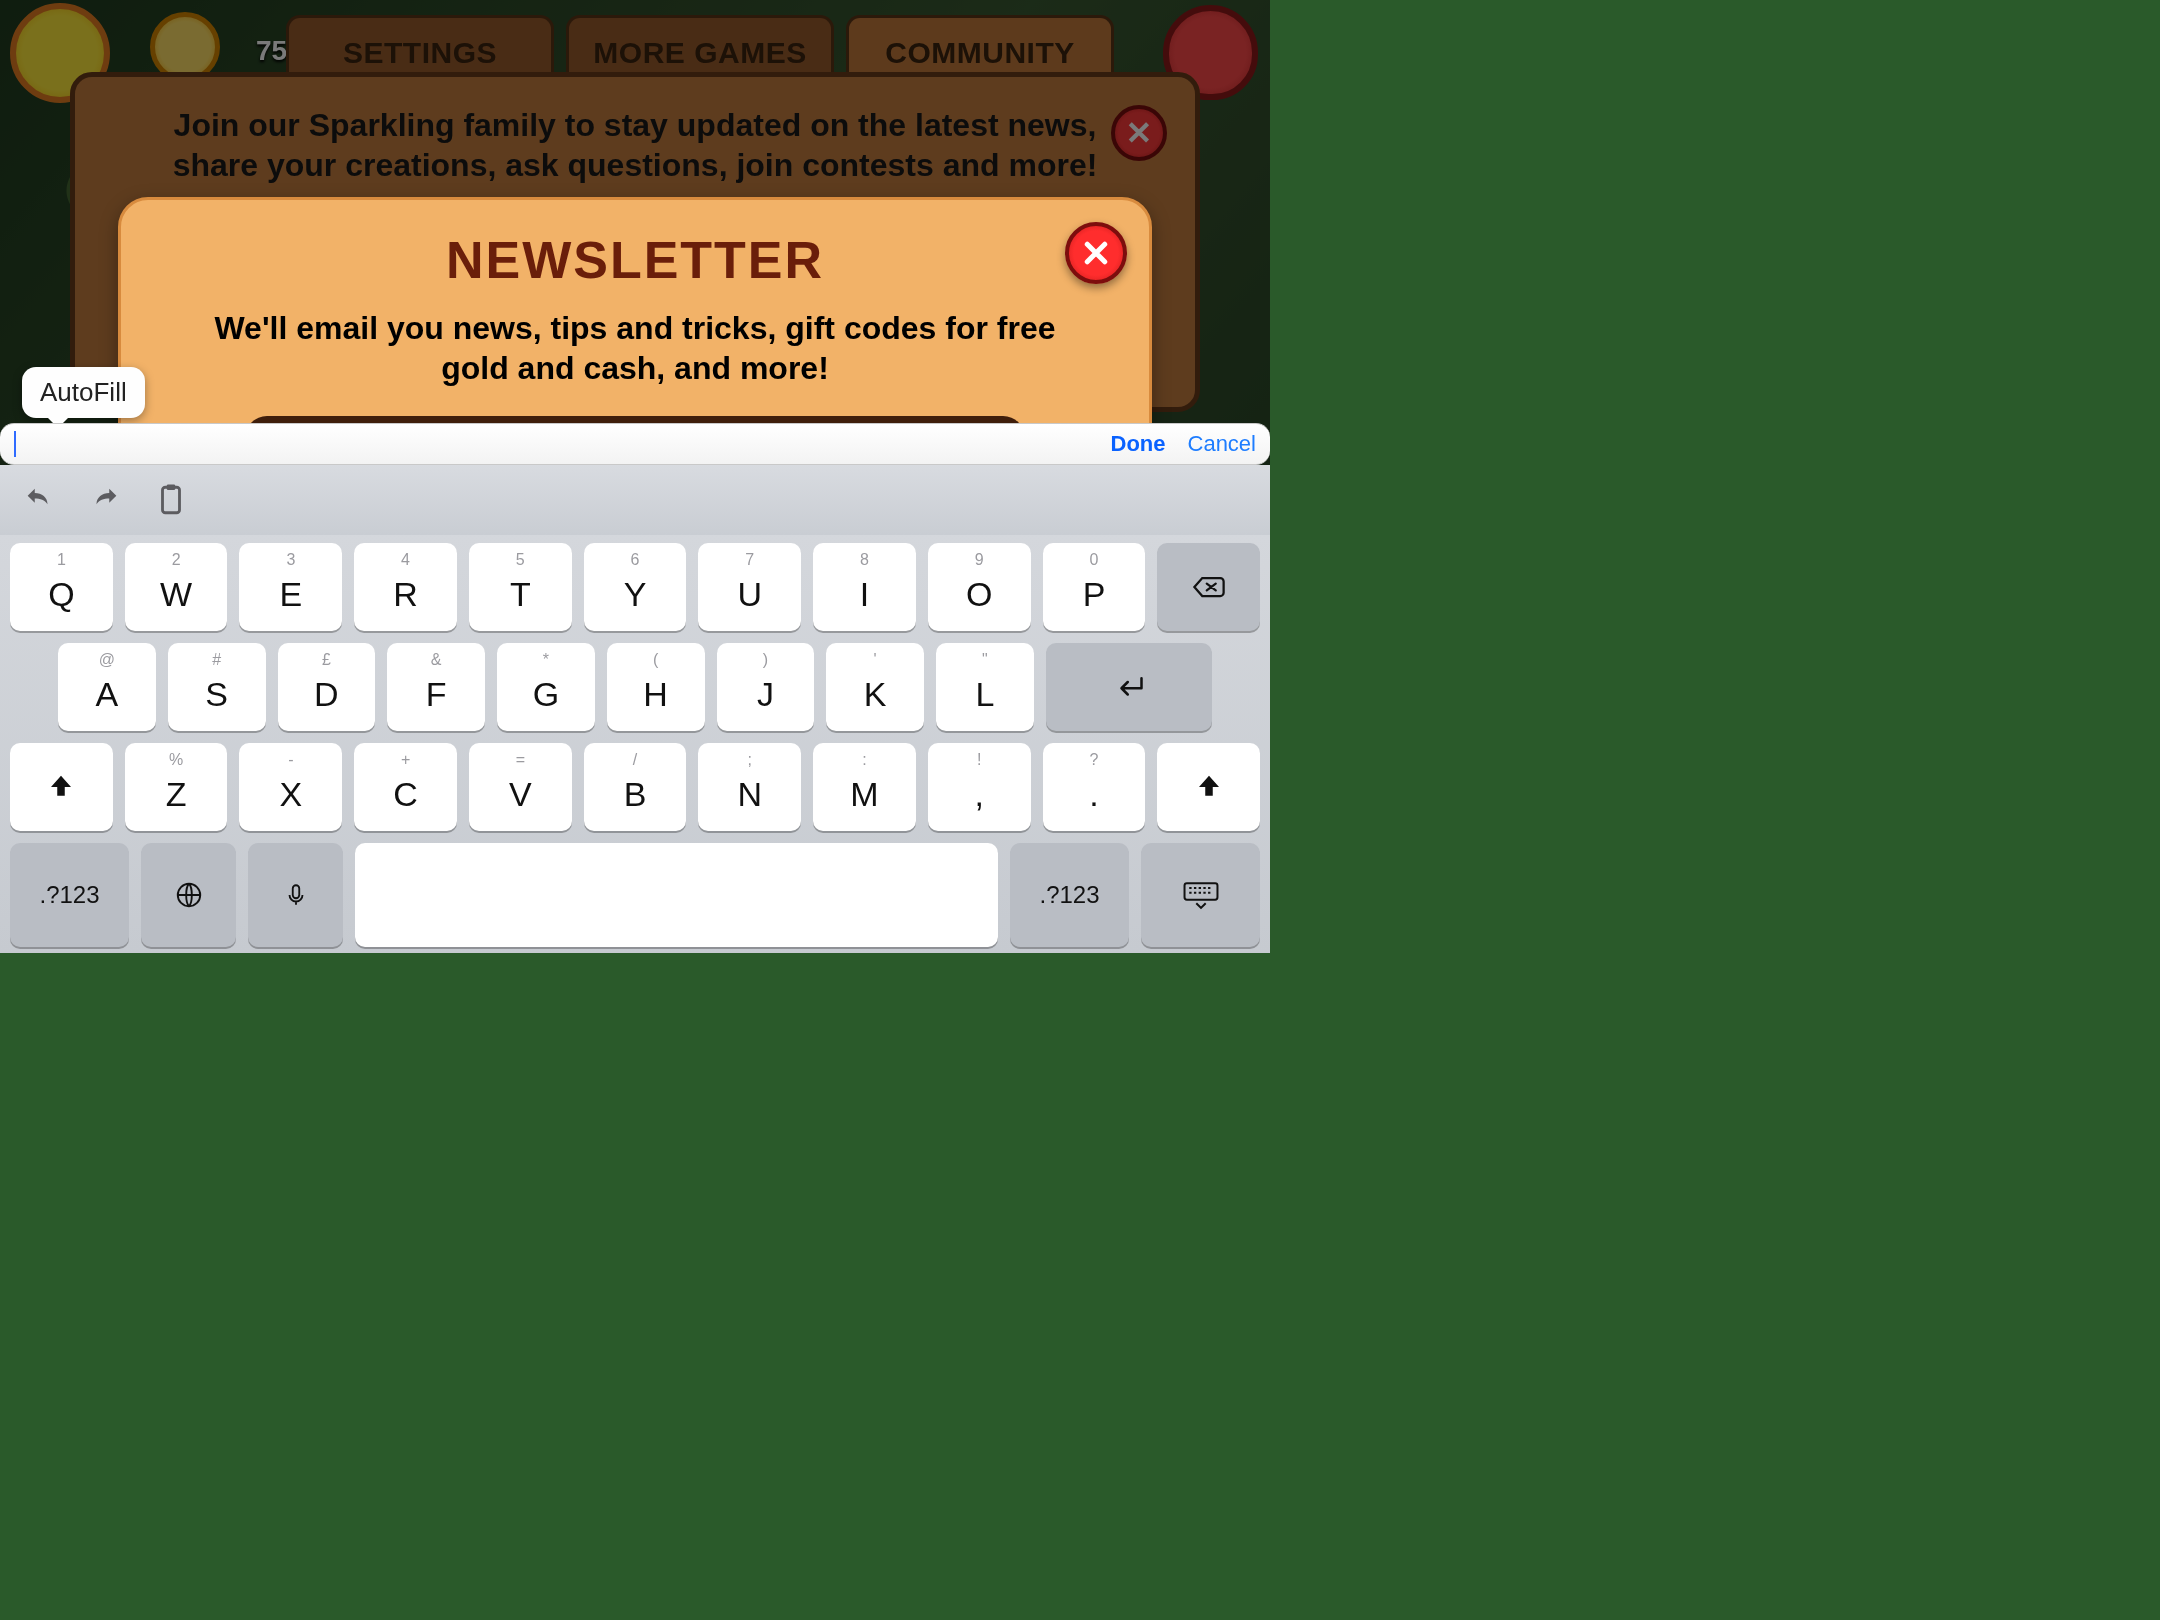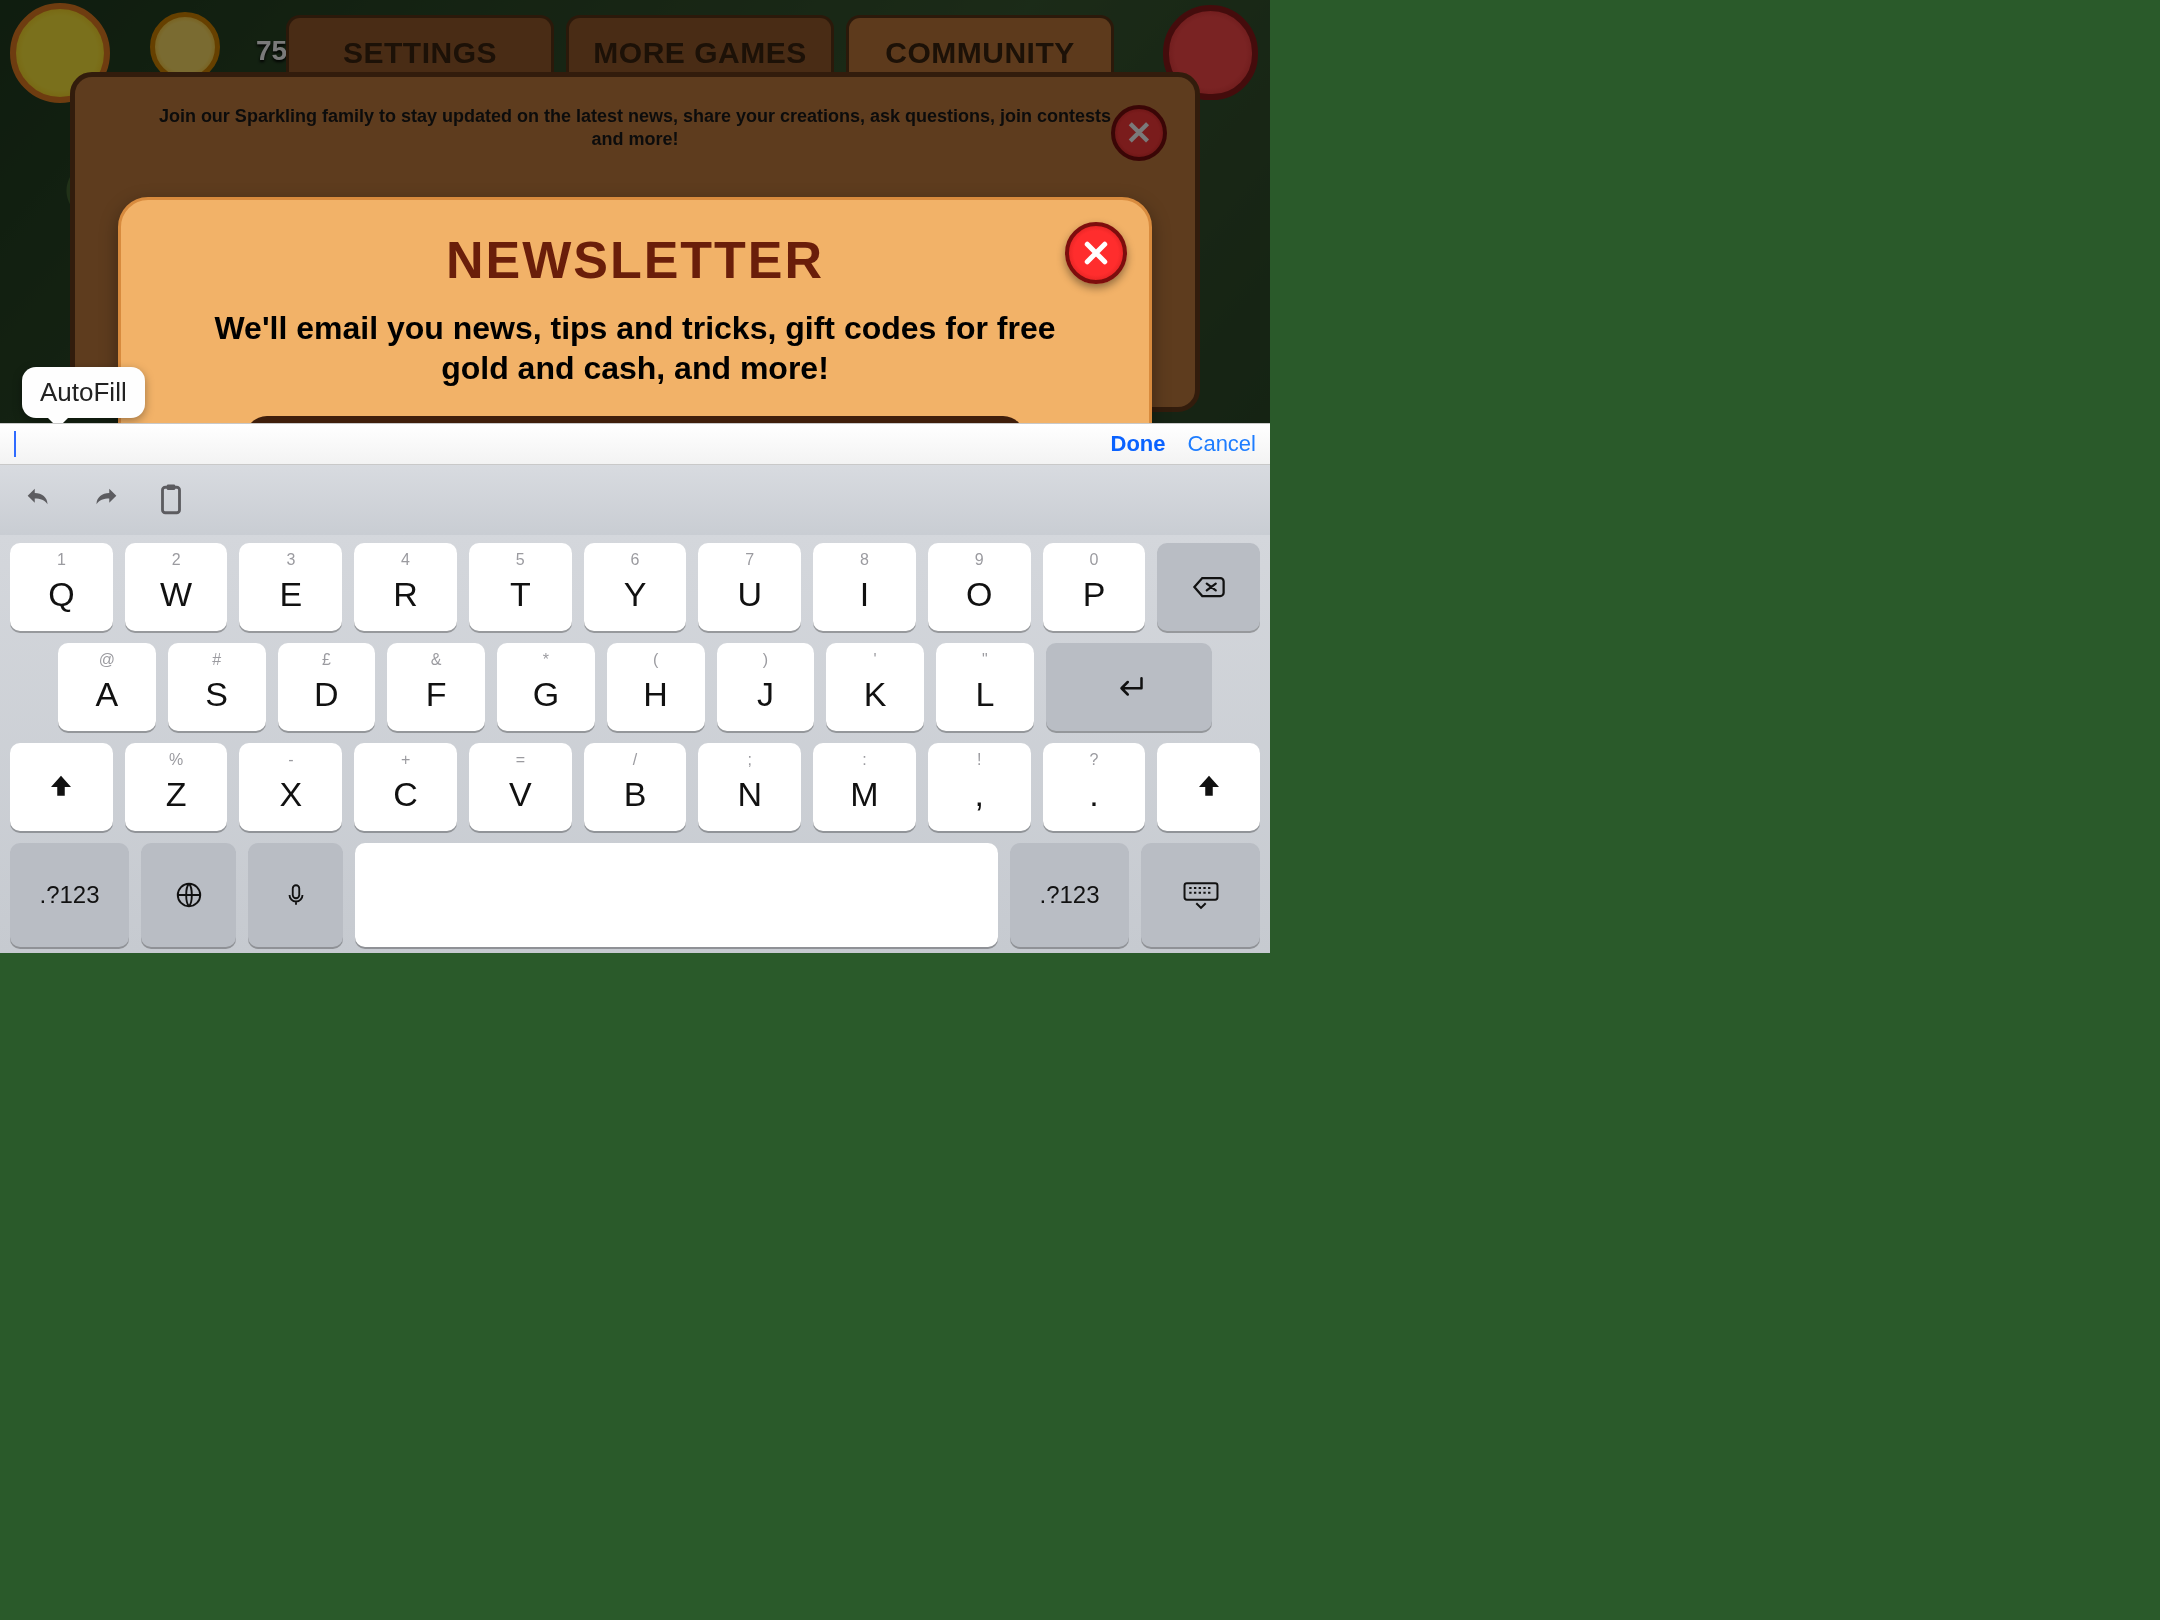--- a/index.html
+++ b/index.html
@@ -51,21 +51,21 @@
   .community-panel {
     position:absolute;
     top:72px; left:70px; right:70px; height:340px;
     background:#c47d3f;
     border:5px solid #6a3c1a;
     border-radius:22px;
     padding:28px 80px 0;
   }
   .community-panel .subtitle{
     text-align:center;
-    font-size:18px;
+    font-size:32px;
     font-weight:900;
     color:#1a1a1a;
     line-height:1.25;
   }
   .community-close{
     position:absolute; top:28px; right:28px;
     width:56px; height:56px; border-radius:50%;
     background:radial-gradient(circle,#ff3b3b 0 60%, #b71c1c 100%);
     border:4px solid #7a0e0e;
     display:flex; align-items:center; justify-content:center;
@@ -143,20 +143,21 @@
 
   
   .input-bar{
     position:absolute;
     top:423px; left:0; right:0; height:42px;
     background:linear-gradient(#ffffff,#f3f3f3);
     border-top:1px solid #c9c9c9;
     border-bottom:1px solid #c9c9c9;
     display:flex; align-items:center;
     padding:0 14px;
+    border-radius:14px;
   }
   .input-bar .text-input{
     flex:1;
     height:32px;
     border:none; outline:none;
     background:transparent;
     font-size:20px;
     color:#000;
     padding:0 4px;
   }

